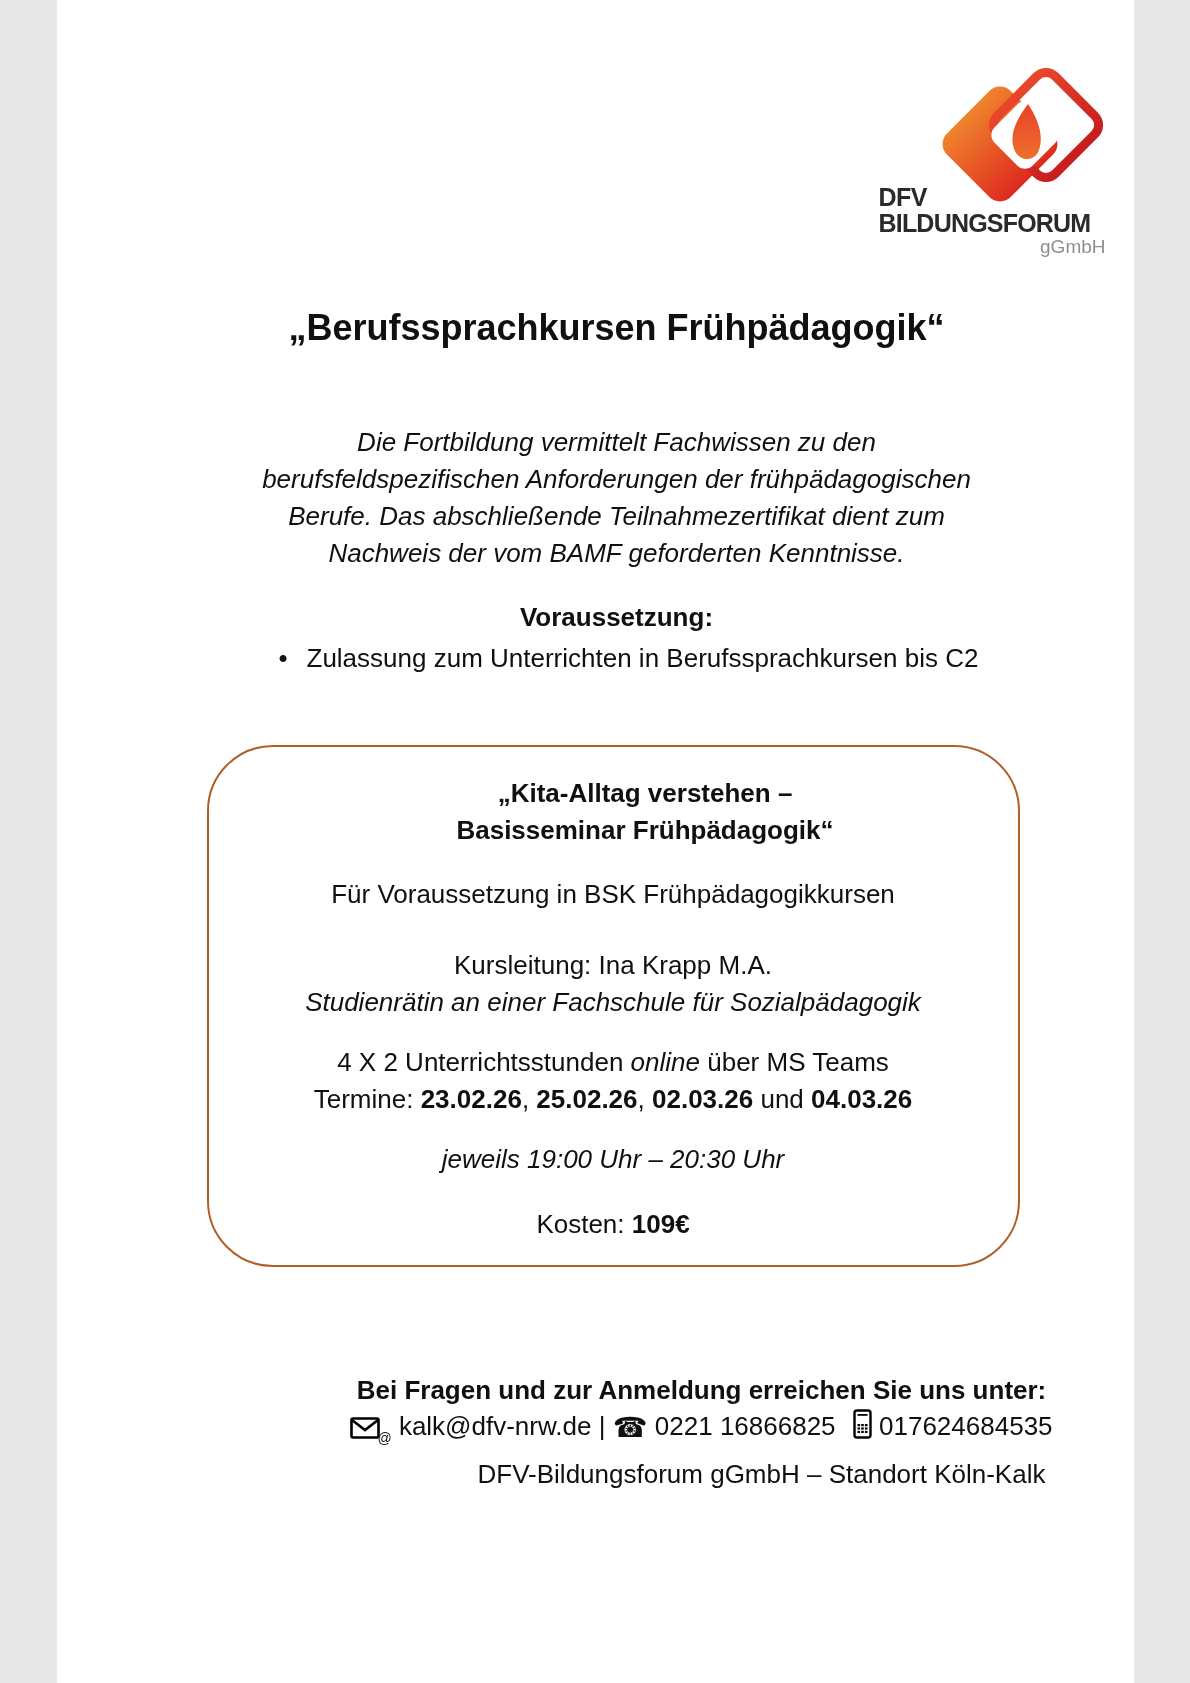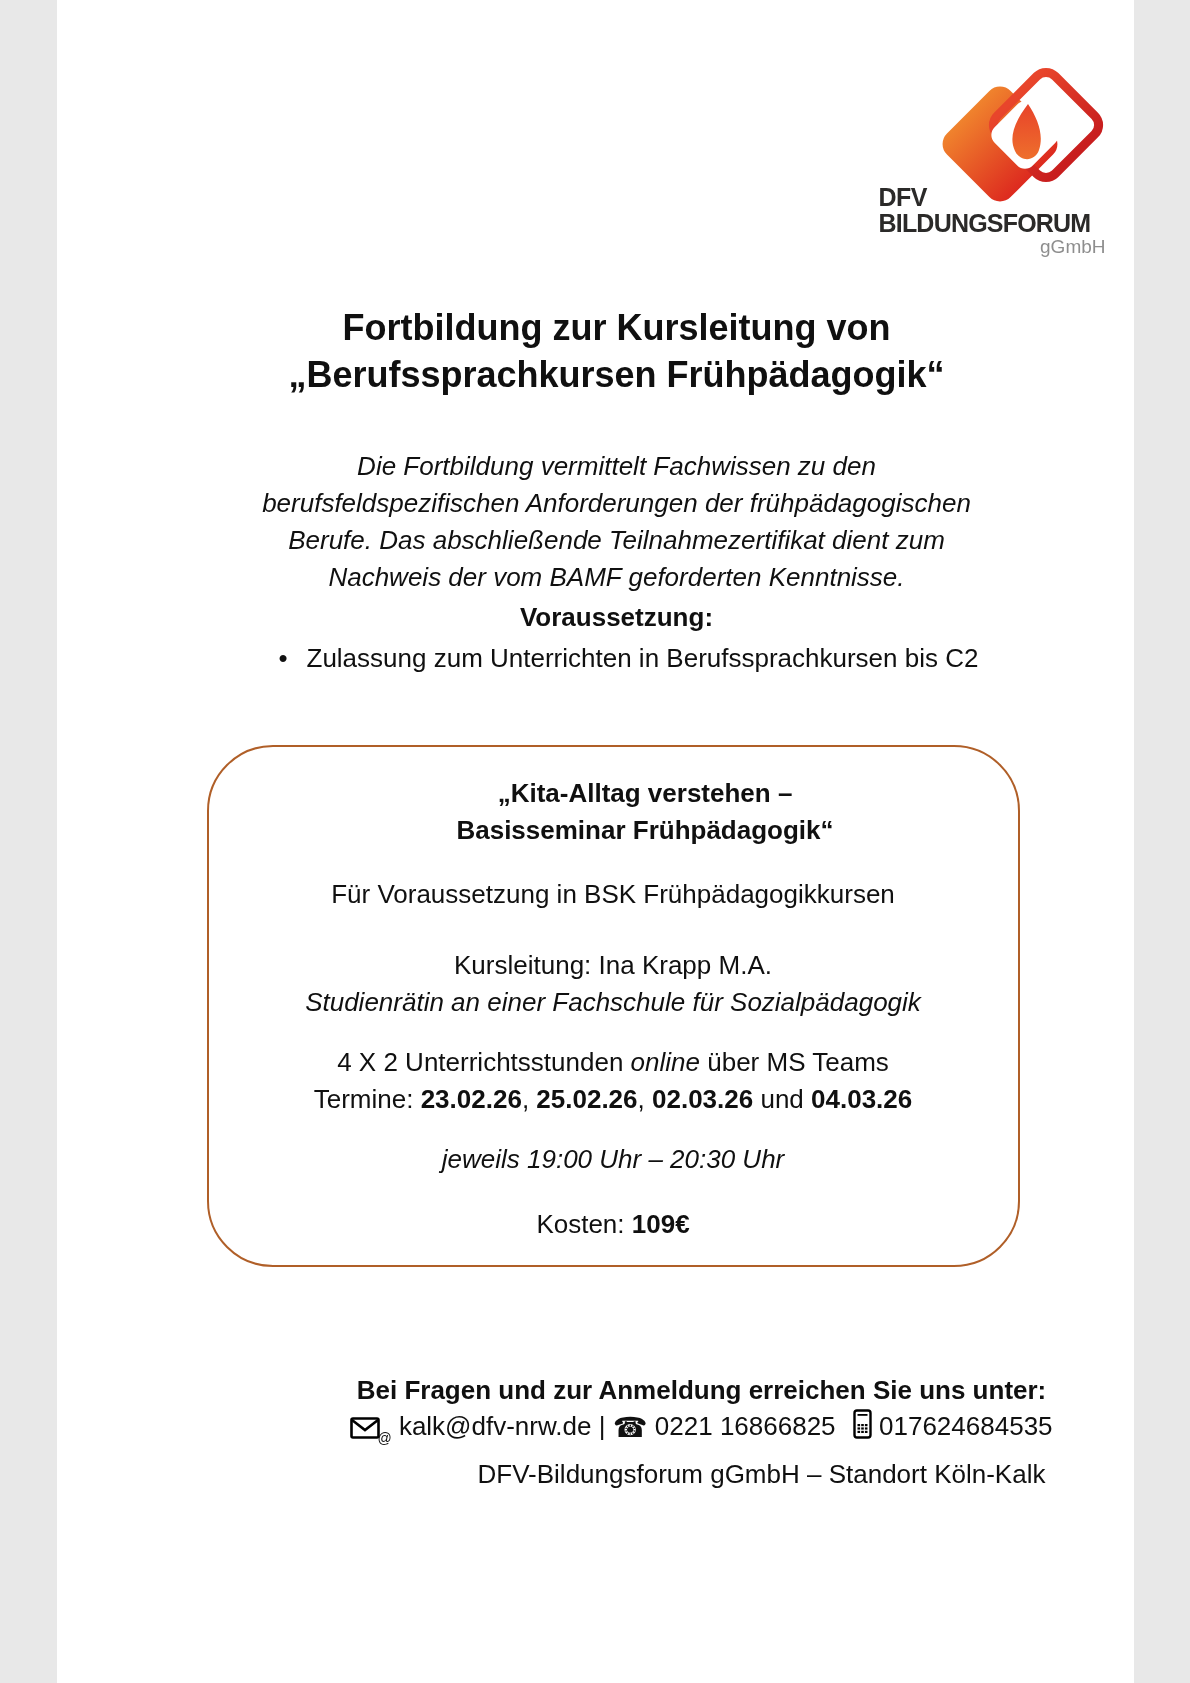--- a/index.html
+++ b/index.html
@@ -18,21 +18,21 @@
   .brand1{position:absolute;left:4px;top:126px;font-size:25px;font-weight:bold;
           letter-spacing:-0.5px;color:#2b2a29;line-height:26px;}
   .brand2{position:absolute;left:4px;top:152px;font-size:25px;font-weight:bold;
           letter-spacing:-0.8px;color:#2b2a29;line-height:26px;}
   .brand3{position:absolute;left:0;top:178px;width:231px;text-align:right;
           font-size:19px;color:#8e8e8e;line-height:22px;}
   
   .title{position:absolute;left:40px;top:304px;width:1040px;text-align:center;
          font-size:36px;font-weight:bold;line-height:47px;}
   
-  .intro{position:absolute;left:40px;top:448px;width:1040px;text-align:center;
+  .intro{position:absolute;left:40px;top:424px;width:1040px;text-align:center;
          font-size:26px;font-style:italic;line-height:37px;white-space:pre-line;}
   
   .req-head{position:absolute;left:40px;top:600px;width:1040px;text-align:center;
             font-size:26px;font-weight:bold;line-height:34px;}
   .req-item{position:absolute;left:222px;top:641px;width:840px;font-size:26px;line-height:34px;}
   .req-item .marker{display:inline-block;width:28px;font-size:26px;}
   
   .box{position:absolute;left:150px;top:745px;width:813px;height:522px;box-sizing:border-box;
        border:2px solid #b05f28;border-radius:66px;}
   .box .line{position:absolute;left:0;width:100%;text-align:center;font-size:26px;}
@@ -92,21 +92,20 @@
       </g>
 
       <path d="M153,46 C141,62 133,78 140,93 C145,104 160,104 164,92 C169,77 163,61 153,46 Z" fill="url(#g3)"></path>
     </svg>
     <div class="brand1">DFV</div>
     <div class="brand2">BILDUNGSFORUM</div>
     <div class="brand3">gGmbH</div>
   </div>
 
   <div class="title">
-    <div>Fortbildung zur Kursleitung von</div>
     <div>„Berufssprachkursen Frühpädagogik“</div>
   </div>
 
   <div class="intro">Die Fortbildung vermittelt Fachwissen zu den
 berufsfeldspezifischen Anforderungen der frühpädagogischen
 Berufe. Das abschließende Teilnahmezertifikat dient zum
 Nachweis der vom BAMF geforderten Kenntnisse.</div>
 
   <div class="req-head">Voraussetzung:</div>
   <div class="req-item">

